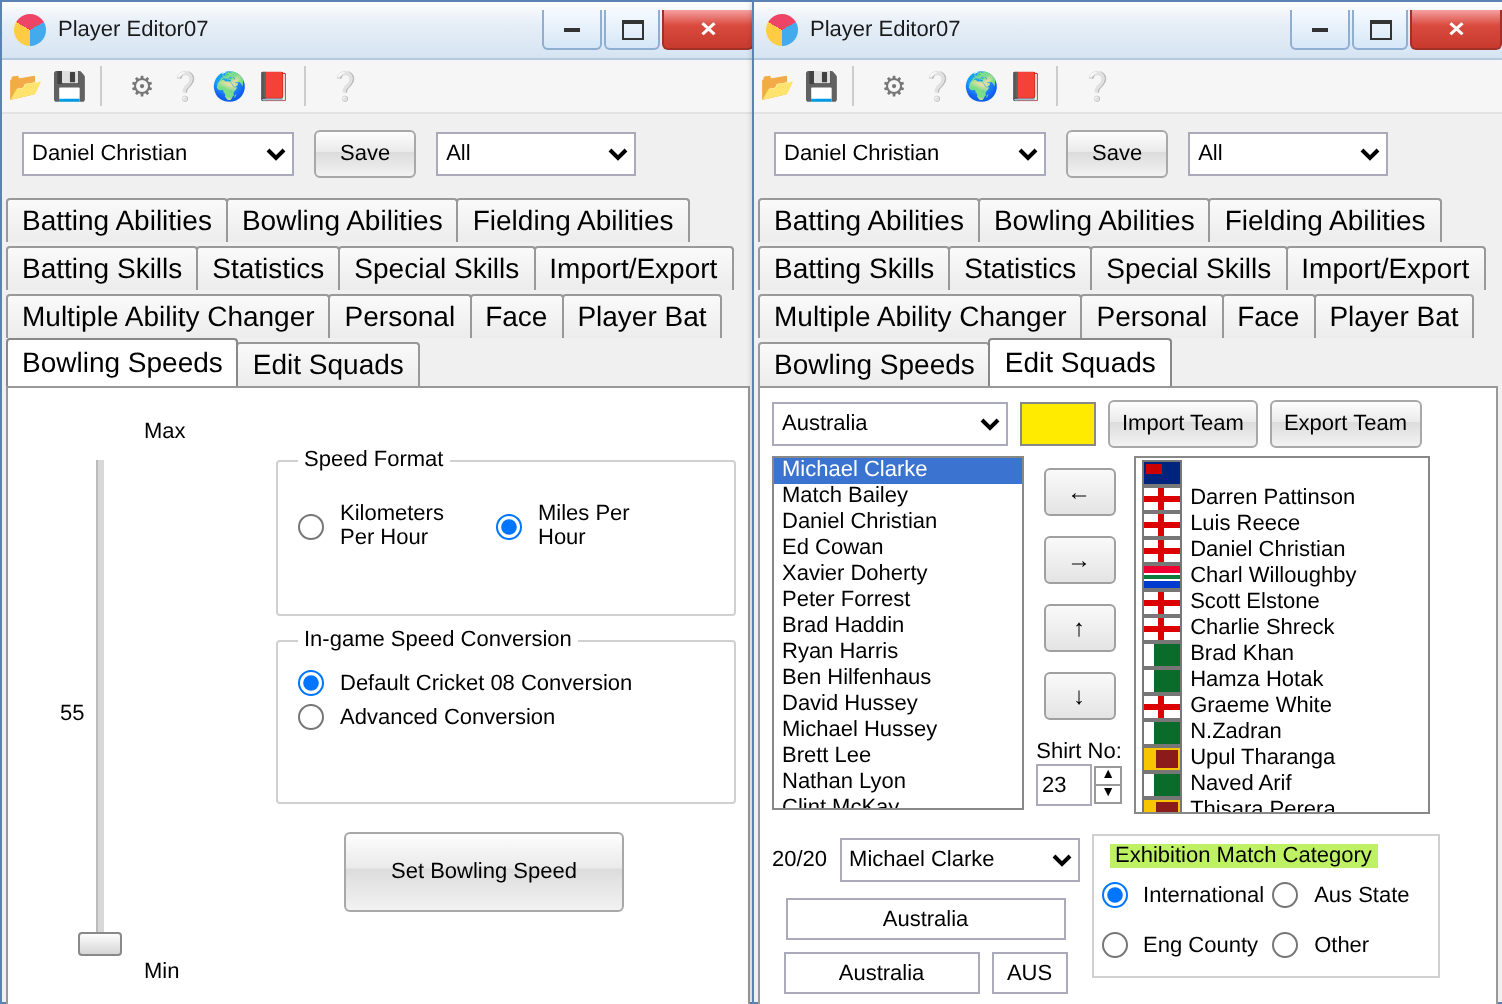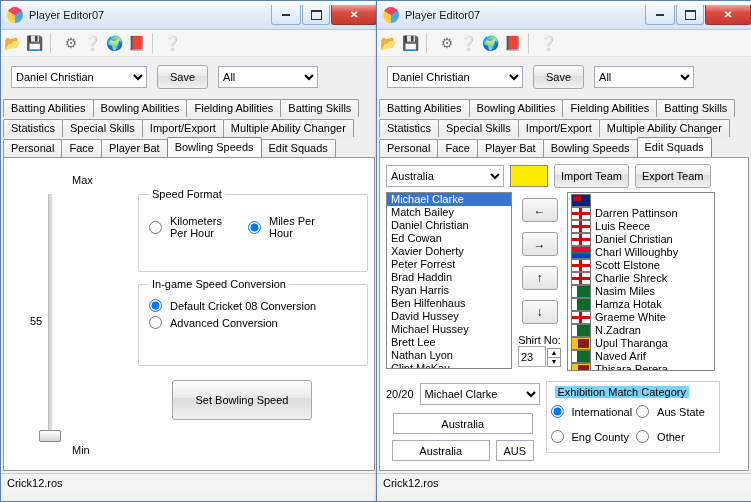--- a/index.html
+++ b/index.html
@@ -27,21 +27,21 @@
 .toprow{display:flex;align-items:center;gap:10px;padding:8px 10px 6px}
 select,input[type=text]{font:inherit;border:1px solid #aab;background:#fff;height:21px;box-sizing:border-box}
 select{height:22px}
 .player-sel{width:136px}
 .btn{font:inherit;height:24px;padding:0 12px;border:1px solid #a8a8a8;border-radius:3px;
      background:linear-gradient(#fdfdfd,#eaeaea 45%,#dcdcdc 46%,#f2f2f2);cursor:default}
 .filter-sel{width:100px}
 
 .tabstrip{display:flex;flex-wrap:wrap;padding:2px 2px 0;gap:0}
 .tab{border:1px solid #999;border-bottom:none;padding:2px 7px 3px;margin-right:-1px;margin-top:2px;
-     background:linear-gradient(#fafafa,#ececec);border-radius:2px 2px 0 0;white-space:nowrap;font-size:11px}
+     background:linear-gradient(#fafafa,#ececec);border-radius:2px 2px 0 0;white-space:nowrap;font-size:14px}
 .tab.active{background:#fff;border-color:#888;padding-top:3px;margin-top:0;z-index:2;position:relative}
 .tabframe{border:1px solid #999;border-top:1px solid #999;margin:0 2px 2px;background:#fff;height:354px;position:relative}
 
 .group{border:1px solid #d0d0d0;border-radius:2px;position:absolute}
 .group>legend{font-size:11px;padding:0 3px}
 .radio-row{display:flex;align-items:center;gap:5px;margin:3px 0}
 input[type=radio]{margin:0 3px 0 0}
 
 .vslider-wrap{position:absolute;left:28px;top:12px;width:60px;bottom:10px}
 .vtrack{position:absolute;left:16px;top:24px;bottom:24px;width:3px;background:#d8d8d8;border-left:1px solid #bbb}
@@ -59,21 +59,21 @@
 .listbox .li.sel{background:#3a74d0;color:#fff}
 .arrows{display:flex;flex-direction:column;gap:10px;padding-top:6px;align-items:center}
 .arrowbtn{width:34px;height:22px;border:1px solid #a0a0a0;border-radius:3px;
   background:linear-gradient(#fafafa,#e4e4e4);display:flex;align-items:center;justify-content:center;font-size:12px}
 .flaglist{width:144px;height:175px;overflow-y:scroll;border:1px solid #888;background:#fff;padding:1px}
 .flrow{display:flex;align-items:center;gap:4px;line-height:13px;padding:0 2px;white-space:nowrap}
 .flag{width:18px;height:11px;border:1px solid #777;display:inline-block;flex:0 0 auto}
 .row-2020{display:flex;align-items:center;gap:6px;margin-top:6px}
 .txt{text-align:center}
 .grp-exh{border:1px solid #d0d0d0;padding:4px 4px 6px;margin-top:4px;width:164px}
-.grp-exh .legendish{font-size:11px;margin:-10px 0 4px 4px;background:#7dd3fc;display:inline-block;padding:0 3px}
+.grp-exh .legendish{font-size:11px;margin:-10px 0 4px 4px;background:#bef264;display:inline-block;padding:0 3px}
 .exh-grid{display:grid;grid-template-columns:1fr 1fr;gap:6px 4px}
 
 .status{height:22px;border-top:1px solid #ccc;background:#f3f3f3;padding:3px 6px;box-sizing:border-box}
 
 
 .f-aus{background:#00247d;position:relative}.f-aus::after{content:"";position:absolute;left:1px;top:1px;width:8px;height:5px;background:#c00}
 .f-eng{background:#fff;position:relative}.f-eng::before{content:"";position:absolute;left:0;right:0;top:4px;height:3px;background:#d00}.f-eng::after{content:"";position:absolute;top:0;bottom:0;left:7px;width:3px;background:#d00}
 .f-rsa{background:linear-gradient(#e03 0 33%,#fff 33% 40%,#0a7d3c 40% 60%,#fff 60% 67%,#003bd0 67%)}
 .f-pak{background:#0a6b2b;position:relative}.f-pak::before{content:"";position:absolute;left:0;top:0;bottom:0;width:5px;background:#fff}
 .f-sl{background:#f7c600;position:relative}.f-sl::before{content:"";position:absolute;right:1px;top:1px;bottom:1px;width:11px;background:#8b1a1a}
@@ -280,21 +280,21 @@
               <div class="flrow">
                 <span class="flag f-eng"></span>
                 <span>Scott Elstone</span>
               </div>
               <div class="flrow">
                 <span class="flag f-eng"></span>
                 <span>Charlie Shreck</span>
               </div>
               <div class="flrow">
                 <span class="flag f-pak"></span>
-                <span>Nasim Miles</span>
+                <span>Brad Khan</span>
               </div>
               <div class="flrow">
                 <span class="flag f-pak"></span>
                 <span>Hamza Hotak</span>
               </div>
               <div class="flrow">
                 <span class="flag f-eng"></span>
                 <span>Graeme White</span>
               </div>
               <div class="flrow">

